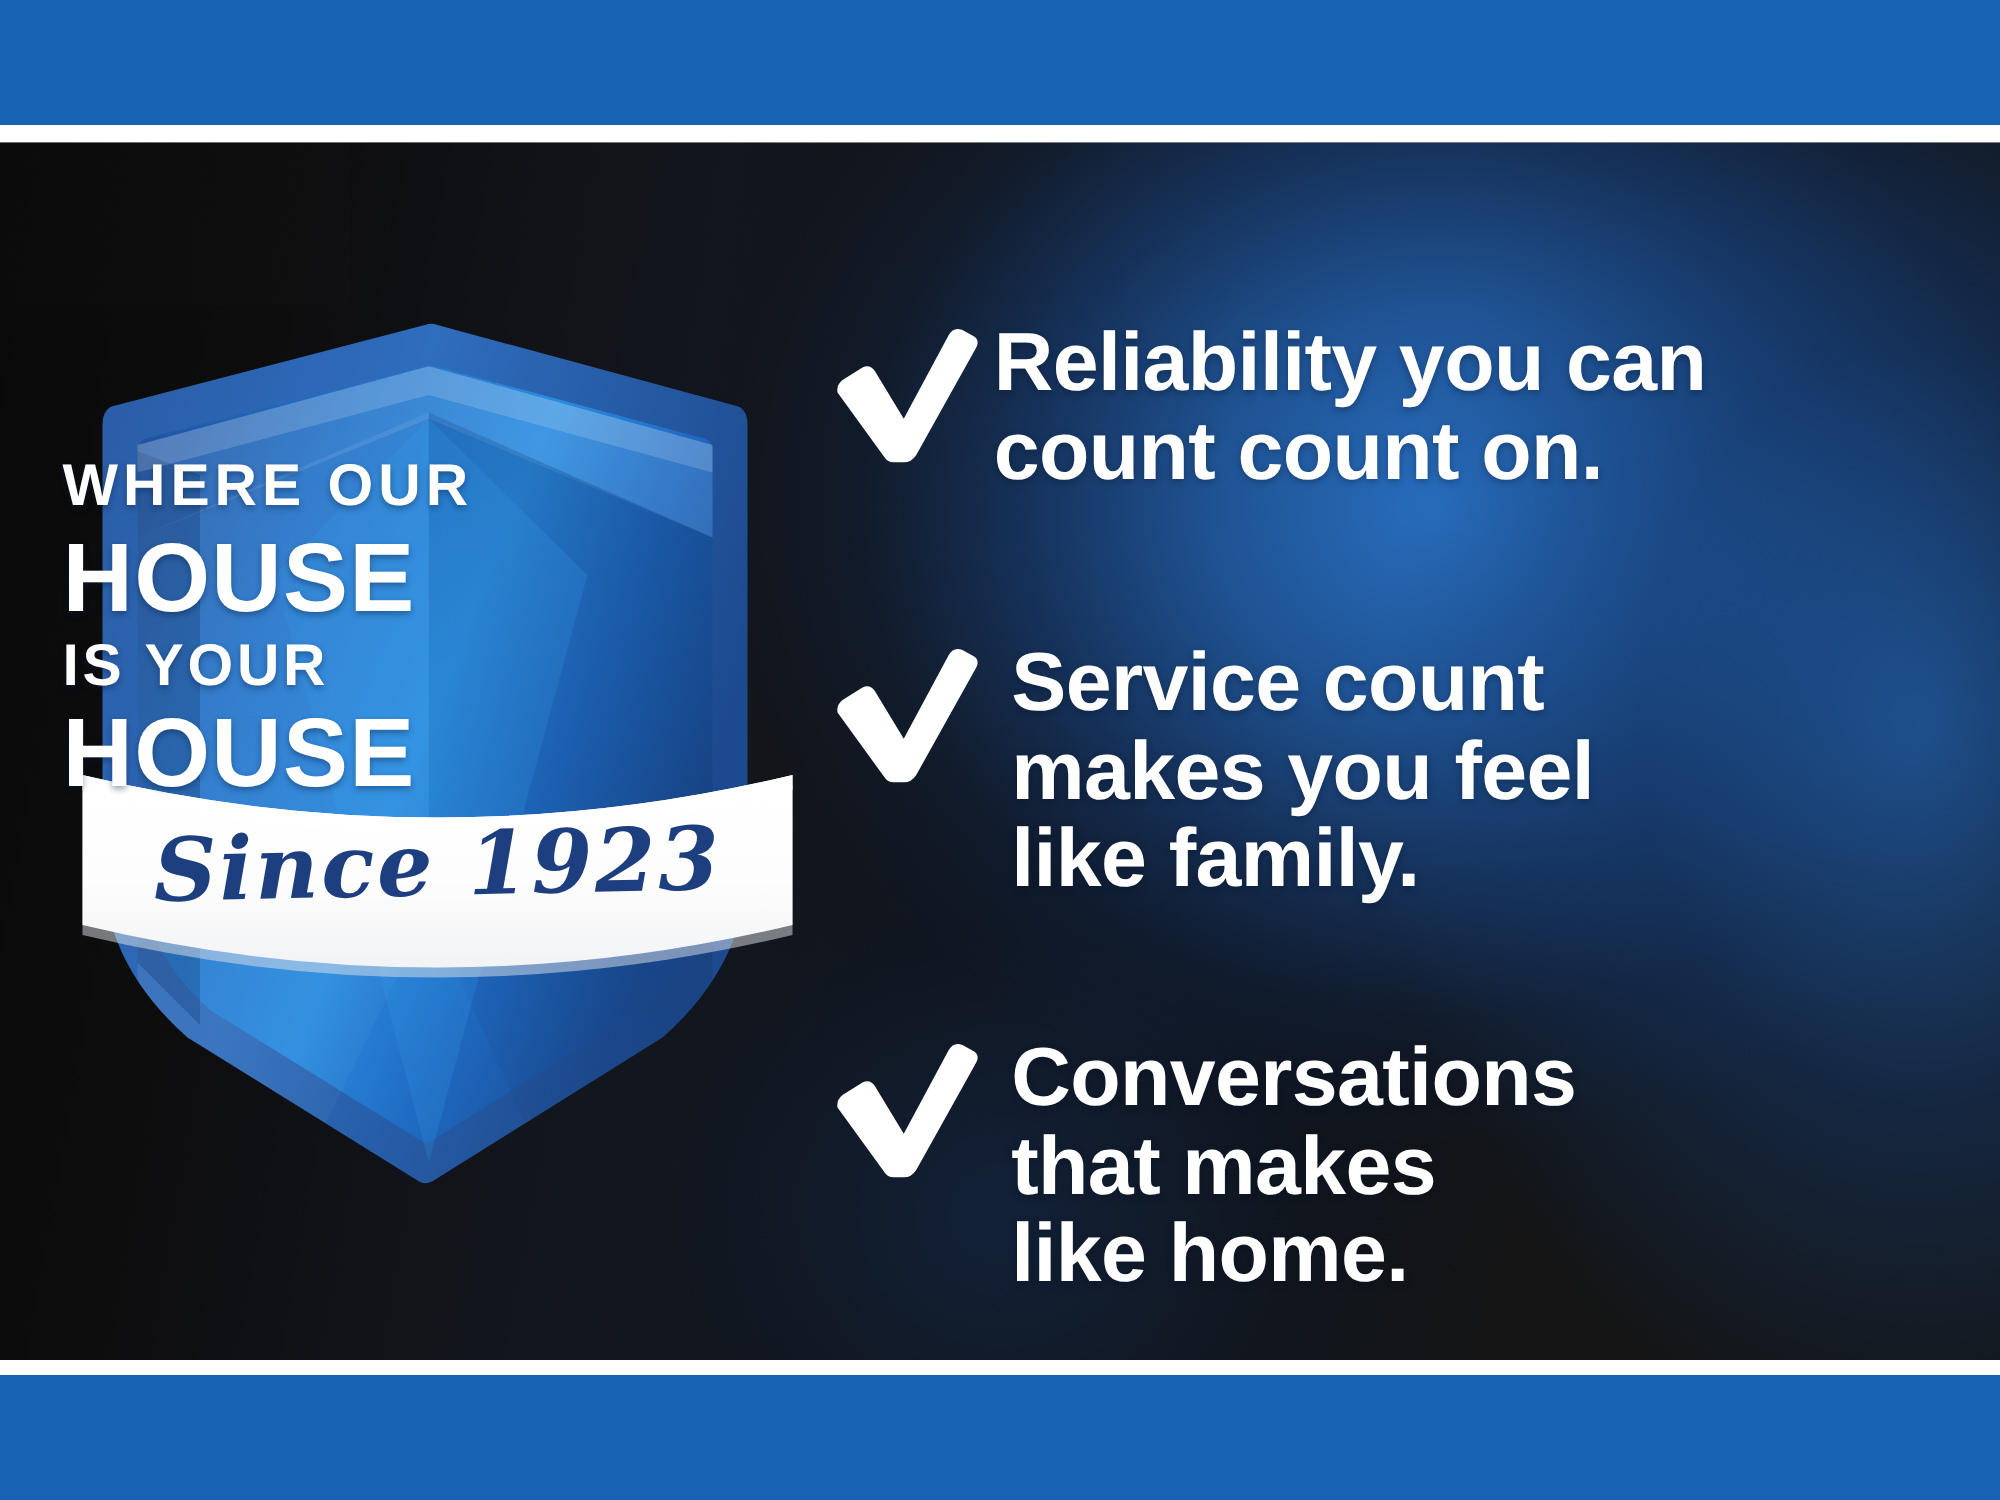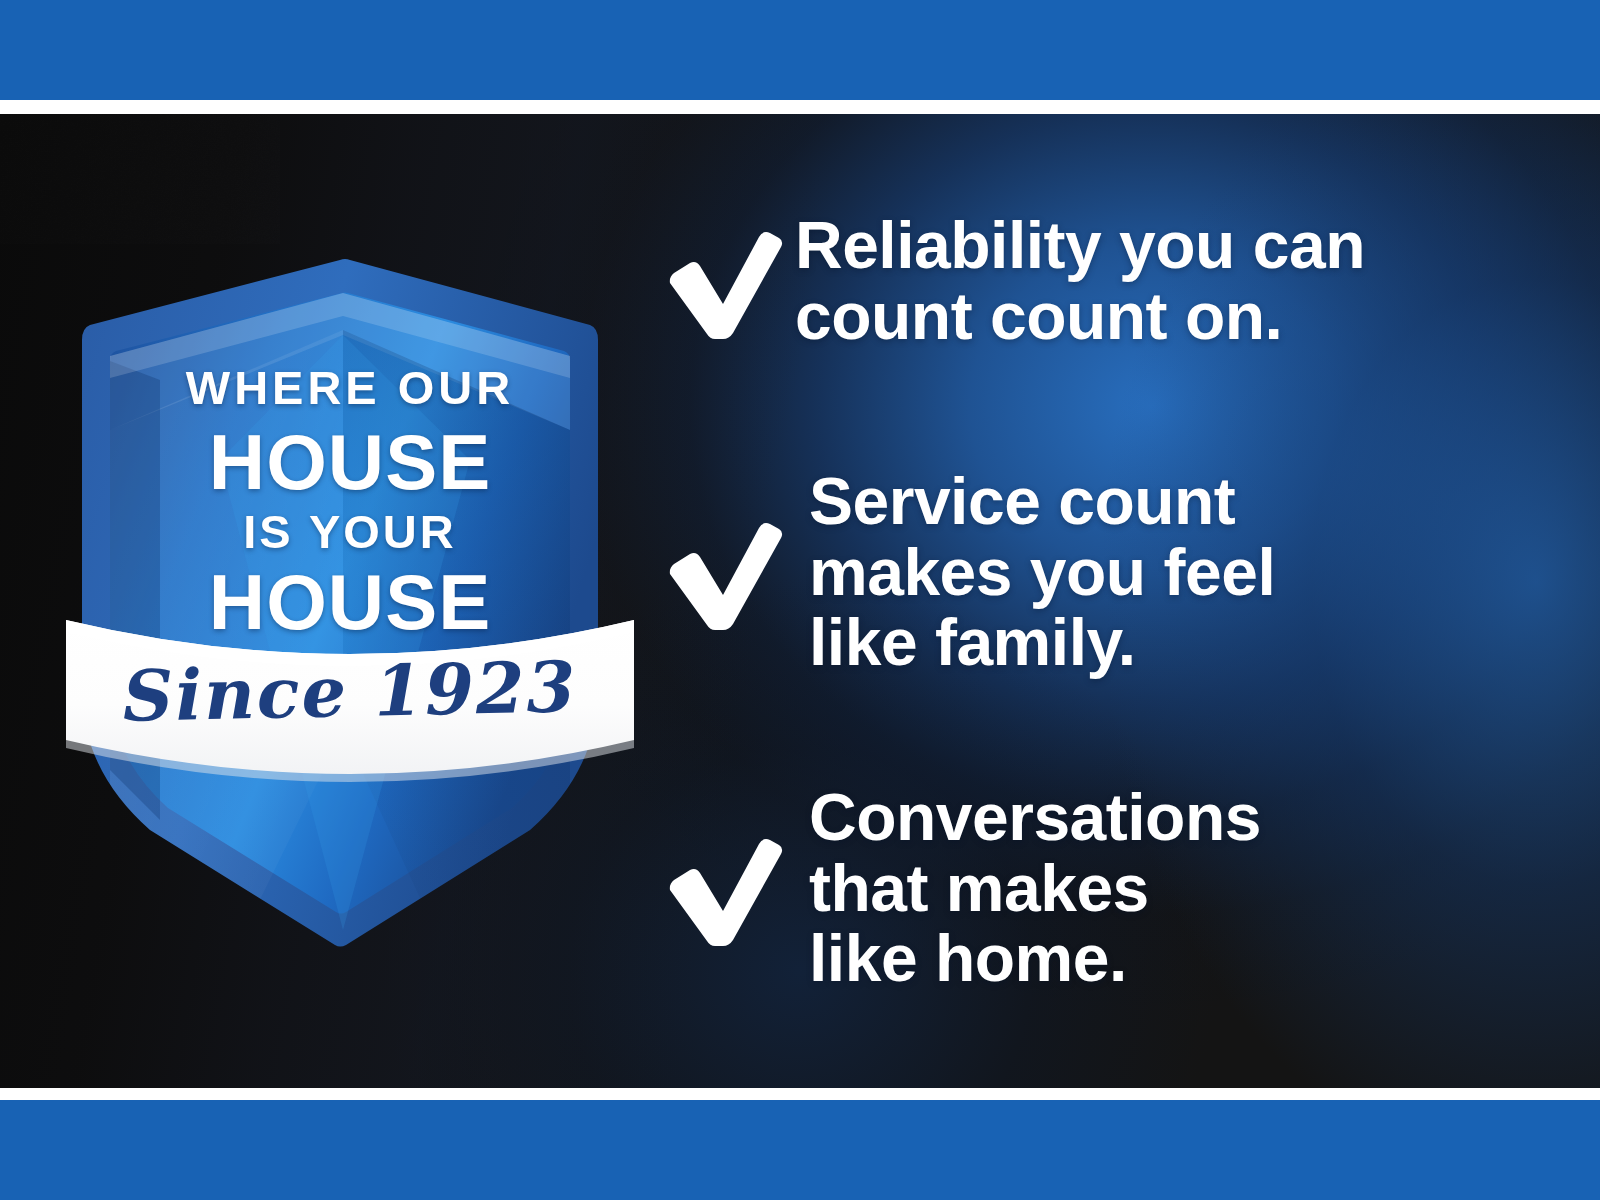--- a/index.html
+++ b/index.html
@@ -69,21 +69,21 @@
   .emblem{
     position:absolute;left:50px;top:130px;width:600px;height:840px;
   }
   .emblem svg{display:block;width:100%;height:100%;overflow:visible;}
 
   .shield-text{
     position:absolute;left:0;top:0;width:600px;height:840px;
     pointer-events:none;
   }
   .st-line{
-    position:absolute;width:600px;text-align:center;
+    position:absolute;width:600px;text-align:left;
     color:#ffffff;font-weight:700;
     font-family:"Liberation Sans", sans-serif;
     letter-spacing:1px;
     text-shadow:0 2px 5px rgba(5,25,60,.40);
     white-space:nowrap;
   }
   .st-where{top:230px;font-size:47px;letter-spacing:4px;font-stretch:condensed;}
   .st-house1{top:287px;font-size:78px;letter-spacing:1px;}
   .st-isyour{top:374px;font-size:47px;letter-spacing:3px;}
   .st-house2{top:427px;font-size:78px;letter-spacing:1px;}
@@ -96,21 +96,21 @@
     font-size:70px;
     letter-spacing:2px;
     transform:rotate(-1.2deg);
     white-space:nowrap;
   }
 
   
   .benefits{
     position:absolute;left:665px;top:114px;width:880px;height:974px;
   }
-  .benefit{position:absolute;left:0;display:flex;align-items:center;}
+  .benefit{position:absolute;left:0;display:flex;align-items:flex-start;margin-top:44px;}
   .b1{top:96px;}
   .b2{top:352px;}
   .b3{top:668px;}
 
   .check{
     width:130px;flex:0 0 130px;padding-top:4px;
   }
   .check svg{display:block;width:118px;height:112px;}
 
   .b-text{

